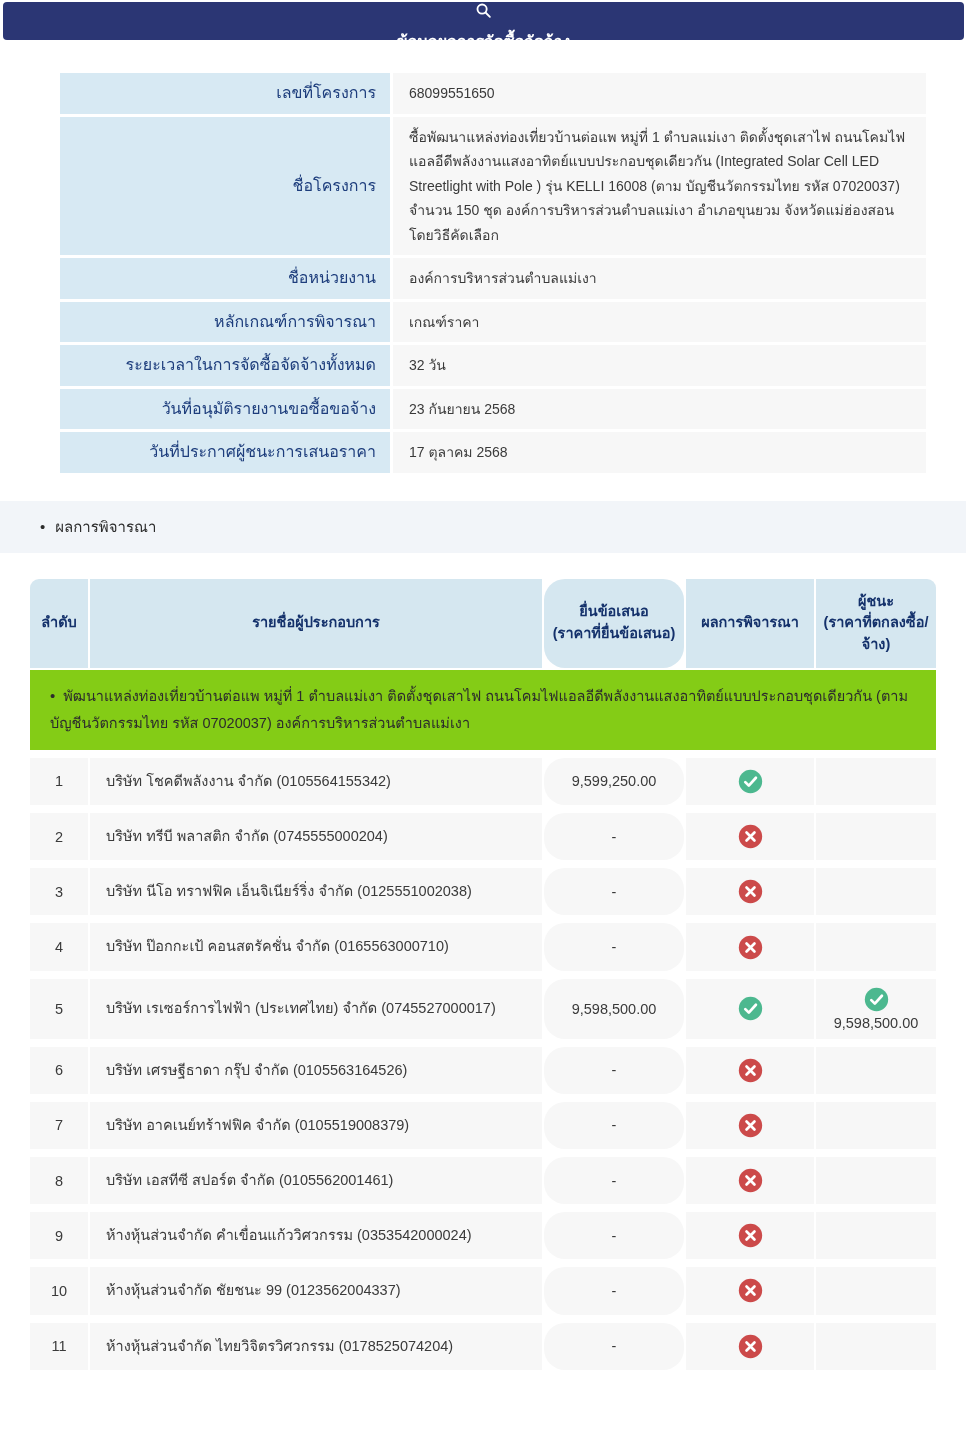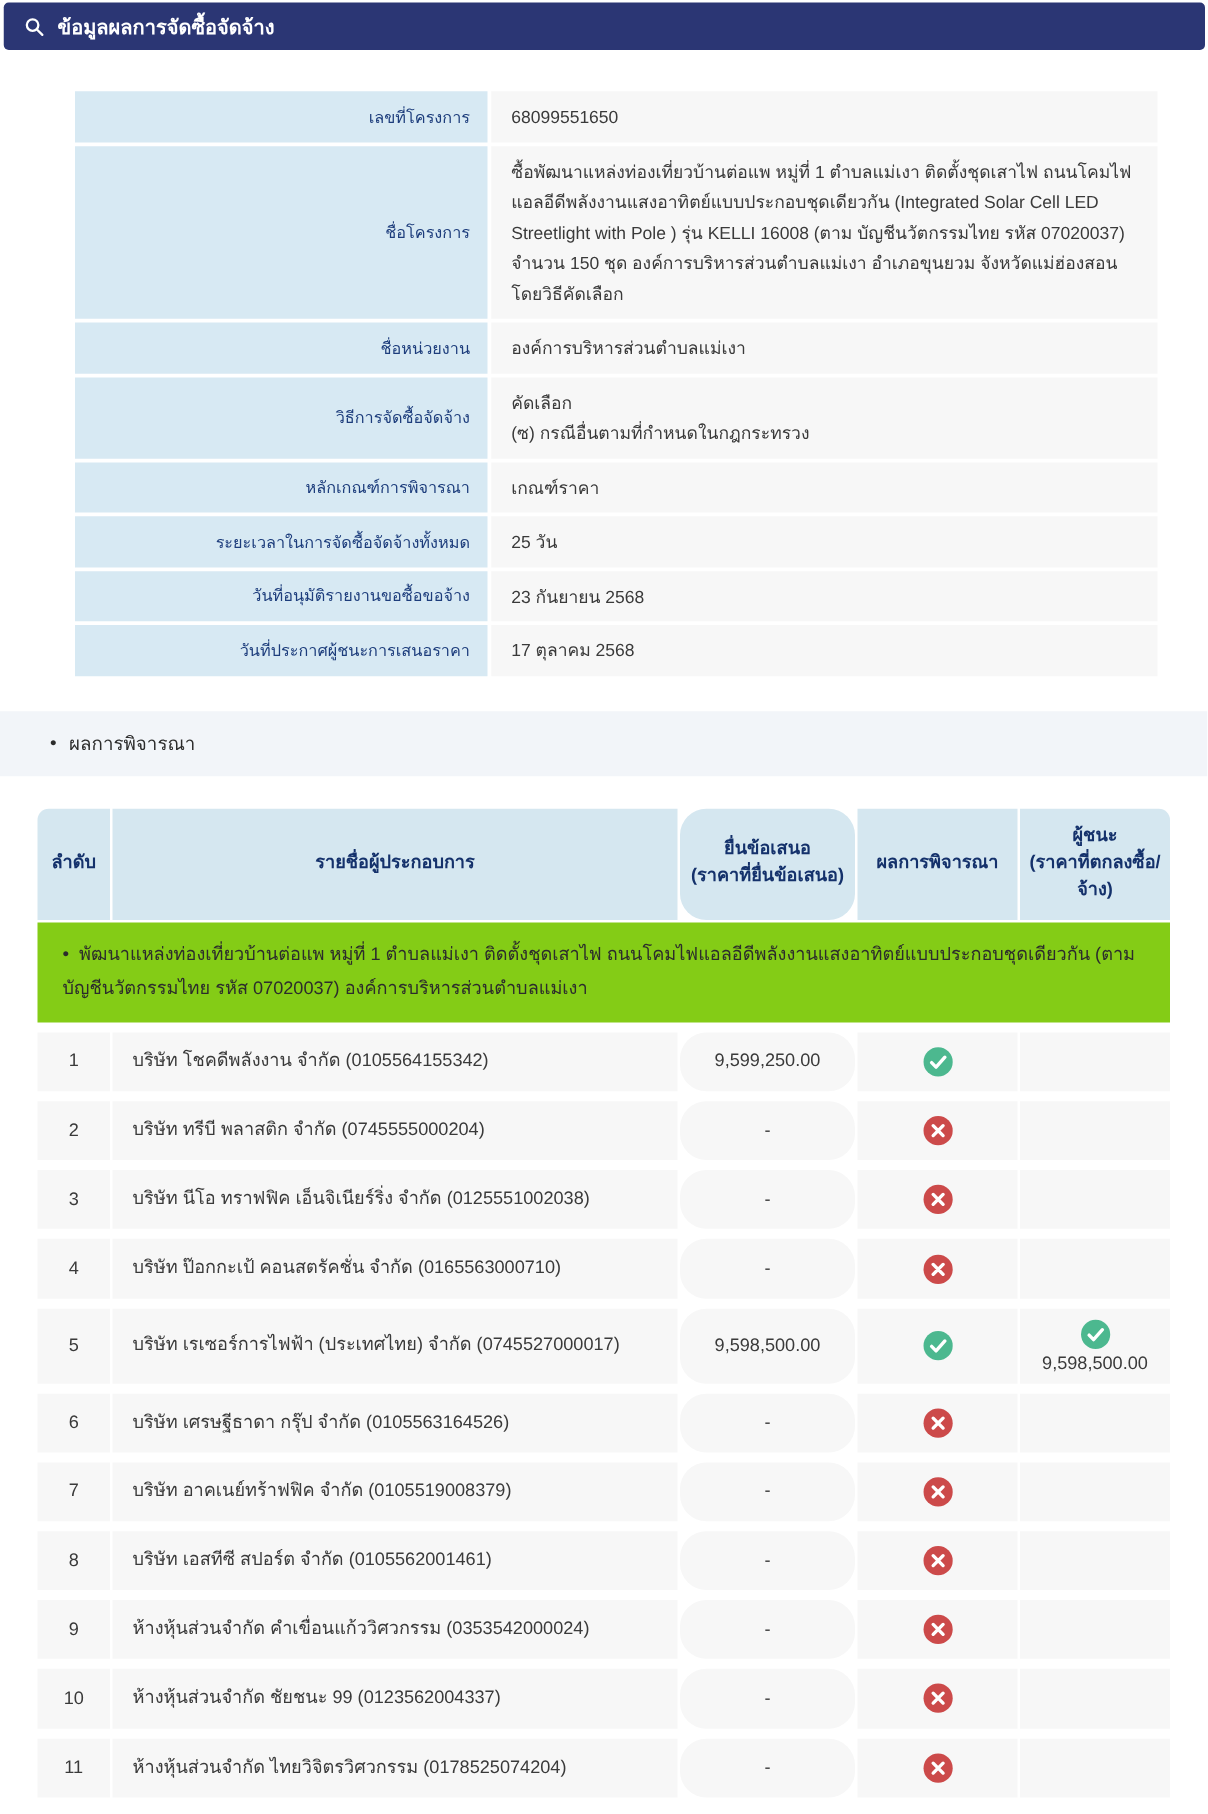--- a/index.html
+++ b/index.html
@@ -7,32 +7,32 @@
   body {
     width: 966px; min-height: 1451px; margin: 0 auto;
     font-family: "Liberation Sans", "DejaVu Sans", sans-serif;
     color: #333; position: relative;
   }
   .top-bar {
     margin: 2px 2px 0 3px; height: 38px;
     background: #2b3674; color: #fff;
     display: flex; align-items: center; gap: 10px;
     padding: 0 16px; border-radius: 4px;
-    font-weight: bold; font-size: 16px;
+    font-weight: bold; font-size: 16px; flex-direction: column;
   }
   .top-bar svg { flex: 0 0 auto; }
   .details {
     margin: 33px 0 0 60px; width: 866px;
     display: flex; flex-direction: column; gap: 3px;
   }
   .d-row { display: flex; gap: 3px; }
   .d-label {
     width: 330px; flex: 0 0 330px;
     background: #d7e9f3; color: #1d3d7c;
-    font-size: 13px;
+    font-size: 16px;
     display: flex; align-items: center; justify-content: flex-end;
     text-align: right; padding: 8px 14px; line-height: 1.5;
   }
   .d-value {
     flex: 1; background: #f7f7f7; color: #3a3a3a;
     font-size: 14px; line-height: 1.75;
     padding: 8px 16px;
     display: flex; flex-direction: column; justify-content: center;
     min-height: 36px;
   }
@@ -103,39 +103,32 @@
       </div>
   </div>
 
   <div class="d-row">
     <div class="d-label">ชื่อหน่วยงาน</div>
     <div class="d-value">
         <div>องค์การบริหารส่วนตำบลแม่เงา</div>
       </div>
   </div>
 
-  <div class="d-row">
-    <div class="d-label">วิธีการจัดซื้อจัดจ้าง</div>
-    <div class="d-value">
-        <div>คัดเลือก</div>
-        <div>(ซ) กรณีอื่นตามที่กำหนดในกฎกระทรวง</div>
-      </div>
-  </div>
 
   <div class="d-row">
     <div class="d-label">หลักเกณฑ์การพิจารณา</div>
     <div class="d-value">
         <div>เกณฑ์ราคา</div>
       </div>
   </div>
 
   <div class="d-row">
     <div class="d-label">ระยะเวลาในการจัดซื้อจัดจ้างทั้งหมด</div>
     <div class="d-value">
-        <div>25 วัน</div>
+        <div>32 วัน</div>
       </div>
   </div>
 
   <div class="d-row">
     <div class="d-label">วันที่อนุมัติรายงานขอซื้อขอจ้าง</div>
     <div class="d-value">
         <div>23 กันยายน 2568</div>
       </div>
   </div>
 

